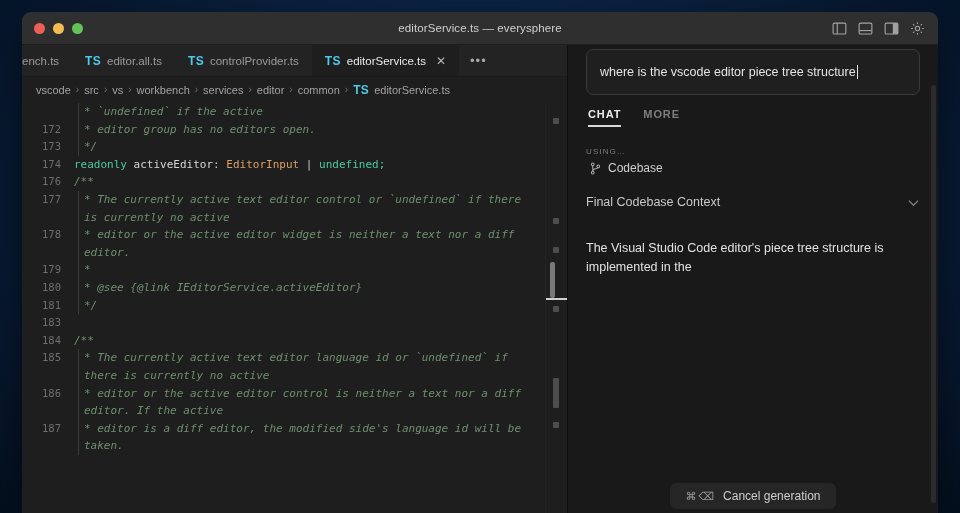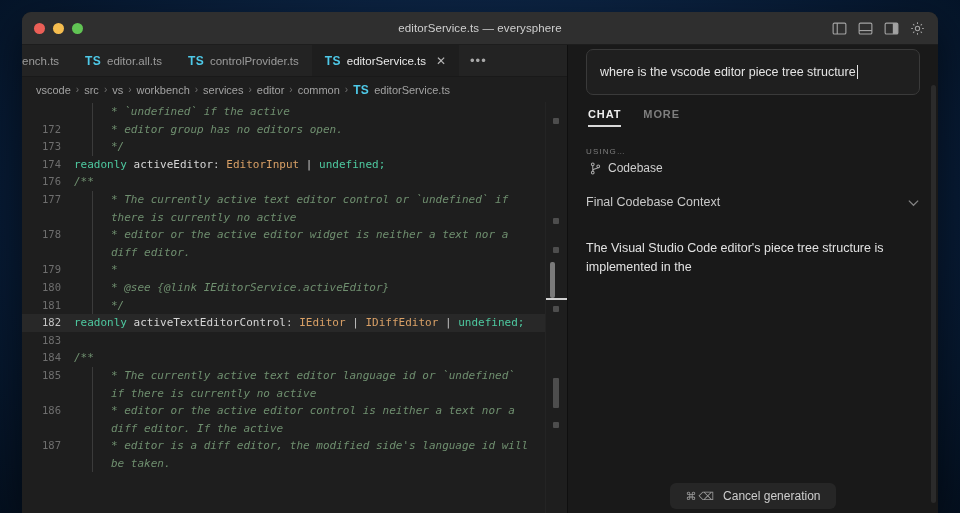--- a/index.html
+++ b/index.html
@@ -128,21 +128,21 @@
   .crow.current { background: #282828; }
   .gutter {
     width: 52px; flex: 0 0 52px; text-align: right;
     padding-right: 13px; color: #6e6e6e; font-size: 10.5px;
     user-select: none;
   }
   .crow.current .gutter { color: #c3c3c3; }
   .ctext { flex: 1; padding-right: 14px; white-space: pre-wrap; word-break: break-word; }
   .guide {
     border-left: 1px solid #3b3b3b;
-    padding-left: 18px; margin-left: 18px;
+    padding-left: 5px; margin-left: 4px;
   }
   .cm { color: #6f8f6f; font-style: italic; }
   .kw { color: #4ec9a0; }
   .id { color: #d6d6d6; }
   .ty { color: #d9a066; }
   .pn { color: #c5c5c5; }
 
   
   #minimap {
     width: 22px; flex: 0 0 22px;
@@ -381,24 +381,20 @@
               <div class="ctext guide"><span class="cm">*</span></div>
             </div>
             <div class="crow">
               <div class="gutter">180</div>
               <div class="ctext guide"><span class="cm">* @see {@link IEditorService.activeEditor}</span></div>
             </div>
             <div class="crow">
               <div class="gutter">181</div>
               <div class="ctext guide"><span class="cm">*/</span></div>
             </div>
-            <div class="crow current">
-              <div class="gutter">182</div>
-              <div class="ctext"><span class="kw">readonly </span><span class="id">activeTextEditorControl</span><span class="pn">: </span><span class="ty">IEditor</span><span class="pn"> | </span><span class="ty">IDiffEditor</span><span class="pn"> | </span><span class="kw">undefined;</span></div>
-            </div>
             <div class="crow">
               <div class="gutter">183</div>
               <div class="ctext"><span class="pn"> </span></div>
             </div>
             <div class="crow">
               <div class="gutter">184</div>
               <div class="ctext"><span class="cm">/**</span></div>
             </div>
             <div class="crow">
               <div class="gutter">185</div>

